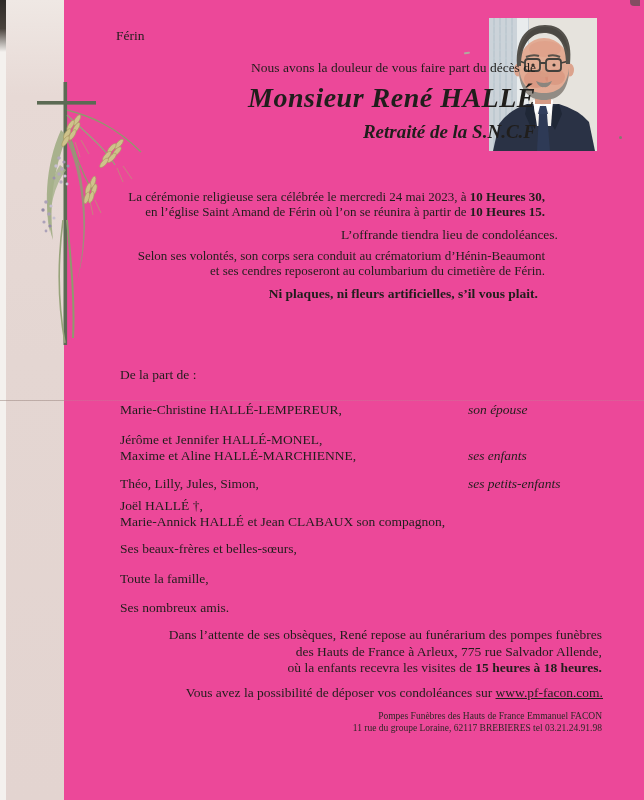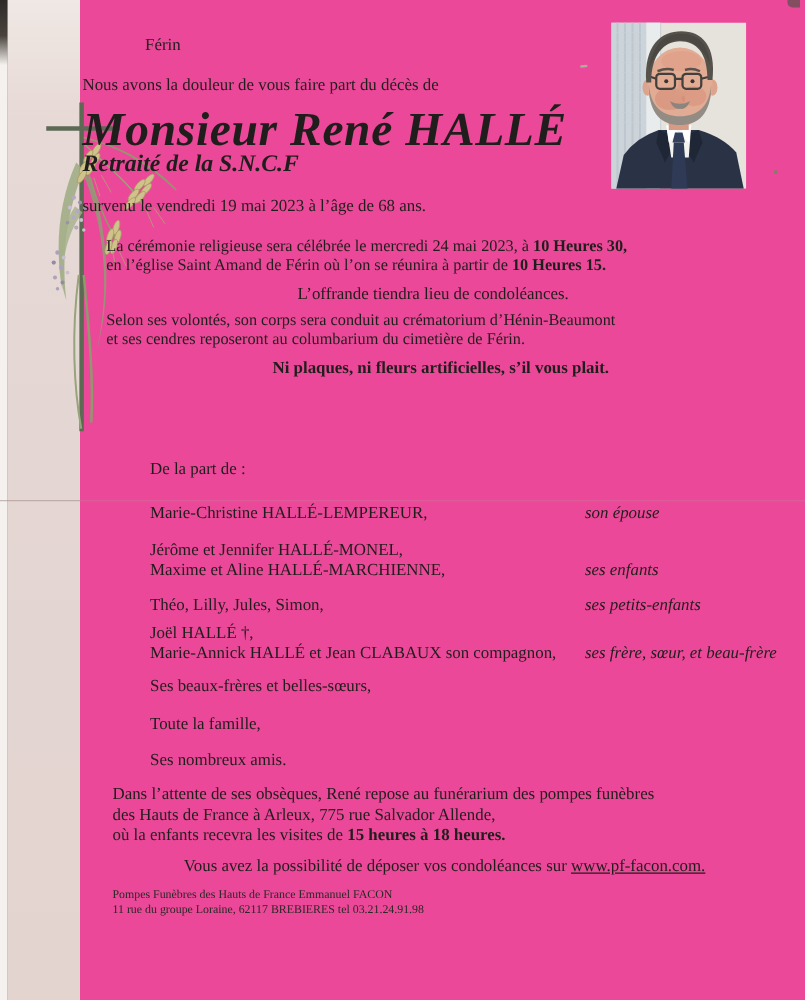--- a/index.html
+++ b/index.html
@@ -18,29 +18,29 @@
   .edge-strip{position:absolute;left:6px;top:0;width:58px;height:100%;
     background:linear-gradient(#efe8e4 0%, #e7d9d5 12%, #e4d6d2 45%, #e3d4d0 100%);}
   .fold-line{position:absolute;left:0;top:400px;width:100%;height:1px;
     background:linear-gradient(90deg, rgba(158,138,132,.55) 0 64px, rgba(170,160,152,.22) 64px 100%);}
   .speck1{position:absolute;left:619px;top:136px;width:3px;height:3px;border-radius:50%;background:#867a6f;}
   .speck2{position:absolute;left:464px;top:52px;width:6px;height:2px;background:#b3a89e;transform:rotate(-8deg);border-radius:1px;}
   .speck3{position:absolute;left:630px;top:0;width:10px;height:6px;background:#57504a;opacity:.7;border-radius:0 0 0 4px;}
 
   
   .abs{position:absolute;}
-  .center{text-align:left;}
+  .center{text-align:right;}
   .b{font-weight:bold;}
   .i{}
   .body-t{font-size:13px;line-height:15px;}
 
   .ferin{left:116px;top:28px;font-size:13.5px;}
   .head-col{left:66px;width:470px;}
   .intro{top:60px;font-size:13.5px;}
-  .deceased-name{top:82px;font-size:38px;font-weight:bold;font-style:italic;letter-spacing:.5px;}
+  .deceased-name{top:82px;font-size:28px;font-weight:bold;font-style:italic;letter-spacing:.5px;}
   .deceased-title{top:121px;font-size:19px;font-weight:bold;font-style:italic;}
   .survenu{top:157px;font-size:13.5px;}
 
   .ceremony{left:85px;width:460px;top:189px;}
   .offering{left:238px;width:320px;top:227px;font-size:13.5px;}
   .wishes{left:85px;width:460px;top:249px;line-height:14.5px;}
   .no-flowers{left:218px;width:320px;top:286px;font-size:13.5px;}
 
   .part-heading{left:120px;top:367px;font-size:13.5px;}
   .fam-row{left:120px;width:512px;font-size:13.5px;line-height:16px;}
@@ -182,21 +182,20 @@
 
     <path d="M28,48 C26,18 40,7 56,7 C73,7 84,19 81,46 L77,46 C77,24 68,15 55,15 C42,15 32,26 32,48 Z" fill="#55524c"></path>
     <path d="M30,38 C33,16 44,9 56,9 C69,9 78,17 79,34 C74,21 66,14 55,14 C44,14 35,24 30,38 Z" fill="#4b4843"></path>
   </svg>
 
   <div class="abs ferin">Férin</div>
 
   <div class="abs head-col center intro">Nous avons la douleur de vous faire part du décès de</div>
   <div class="abs head-col center deceased-name">Monsieur René HALLÉ</div>
   <div class="abs head-col center deceased-title">Retraité de la S.N.C.F</div>
-  <div class="abs head-col center survenu">survenu le vendredi 19 mai 2023 à l’âge de 68 ans.</div>
 
   <div class="abs center ceremony body-t">
     <span>La cérémonie religieuse sera célébrée le mercredi 24 mai 2023, à </span><span class="b">10 Heures 30,</span><br>
     <span>en l’église Saint Amand de Férin où l’on se réunira à partir de </span><span class="b">10 Heures 15.</span>
   </div>
   <div class="abs center offering i">L’offrande tiendra lieu de condoléances.</div>
   <div class="abs center wishes body-t">
     <span>Selon ses volontés, son corps sera conduit au crématorium d’Hénin-Beaumont</span><br>
     <span>et ses cendres reposeront au columbarium du cimetière de Férin.</span>
   </div>
@@ -217,21 +216,20 @@
   </div>
   <div class="abs fam-row r2">
     <div>Théo, Lilly, Jules, Simon,</div>
     <span class="relation">ses petits-enfants</span>
   </div>
   <div class="abs fam-row r3 two-line">
     <div>
       <span>Joël HALLÉ †,</span><br>
       <span>Marie-Annick HALLÉ et Jean CLABAUX son compagnon,</span>
     </div>
-    <span class="relation">ses frère, sœur, et beau-frère</span>
   </div>
   <div class="abs fam-row r4">
     <div>Ses beaux-frères et belles-sœurs,</div>
   </div>
   <div class="abs fam-row r5">
     <div>Toute la famille,</div>
   </div>
   <div class="abs fam-row r6">
     <div>Ses nombreux amis.</div>
   </div>

